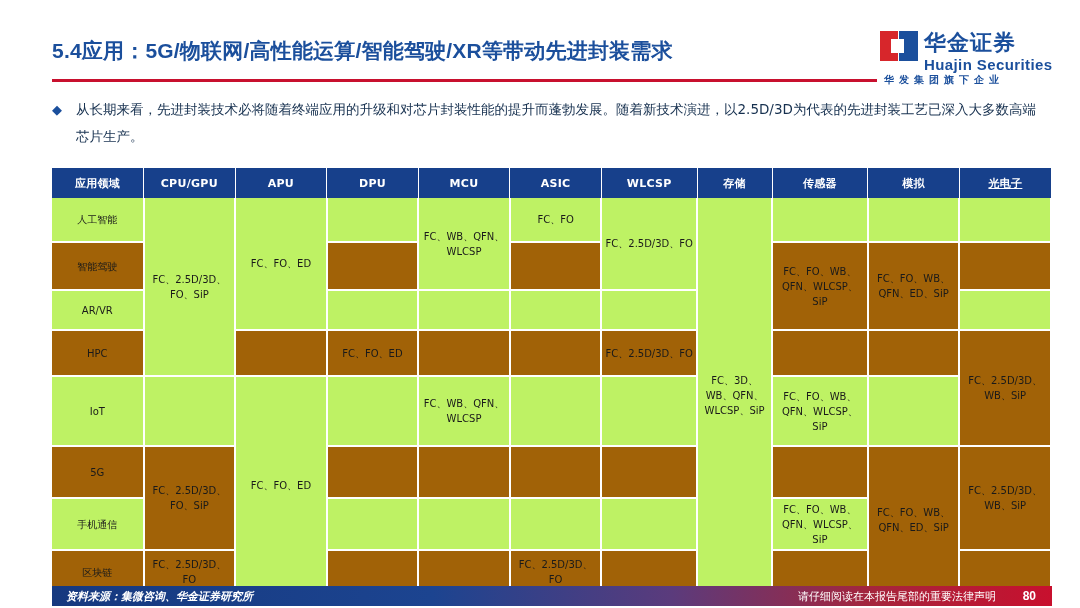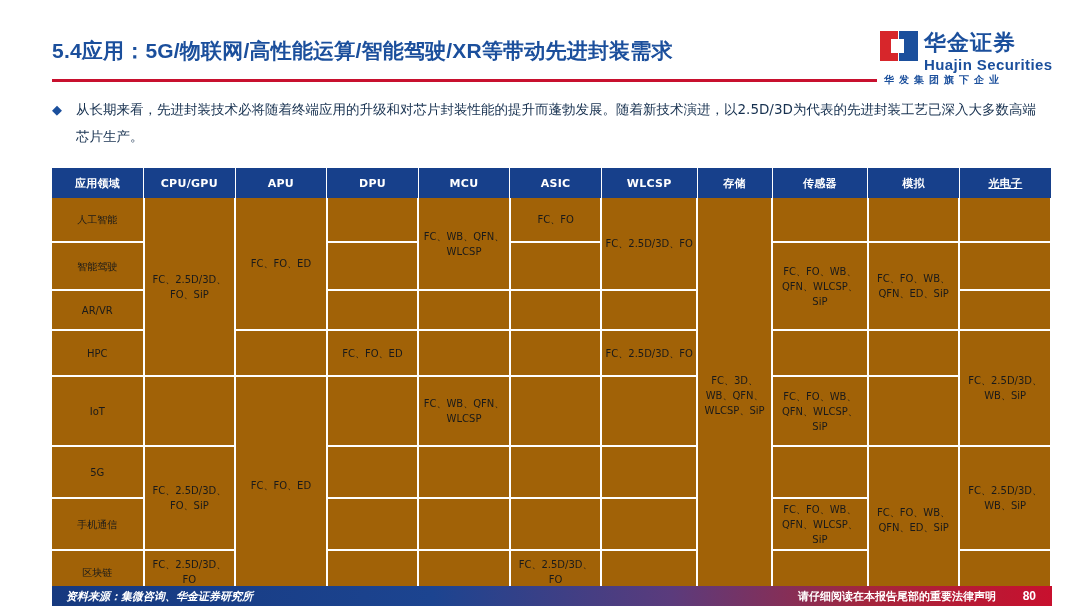--- a/index.html
+++ b/index.html
@@ -137,21 +137,21 @@
     line-height: 15px;
     border-right: 2px solid #ffffff;
     border-bottom: 2px solid #ffffff;
     font-family: "DejaVu Sans", sans-serif;
     padding: 2px 3px;
   }
   td.rowhead {
     font-size: 10.5px;
     color: #111111;
   }
-  td.band-a { background: #a16207; }
+  td.band-a { background: #bef264; }
   td.band-b { background: #a16207; }
 
   .tbl-bottom-rule {
     width: 1000px; height: 2px; background: #17408b;
   }
 
   
   .footer {
     position: absolute;
     left: 52px; top: 586px;
@@ -163,21 +163,21 @@
     left: 14px; top: 2px;
     font-size: 11px; color: #ffffff;
     font-style: italic; font-weight: bold;
     line-height: 17px;
     font-family: "DejaVu Sans", sans-serif;
   }
   .footer-right {
     position: absolute;
     right: 56px; top: 2px;
     font-size: 11px; color: #ffffff;
-    font-weight: bold; line-height: 17px;
+    font-weight: normal; line-height: 17px;
     font-family: "DejaVu Sans", sans-serif;
   }
   .footer-page {
     position: absolute;
     right: 16px; top: 2px;
     font-size: 12px; color: #ffffff;
     font-weight: bold; line-height: 17px;
   }
 </style>
 </head>

